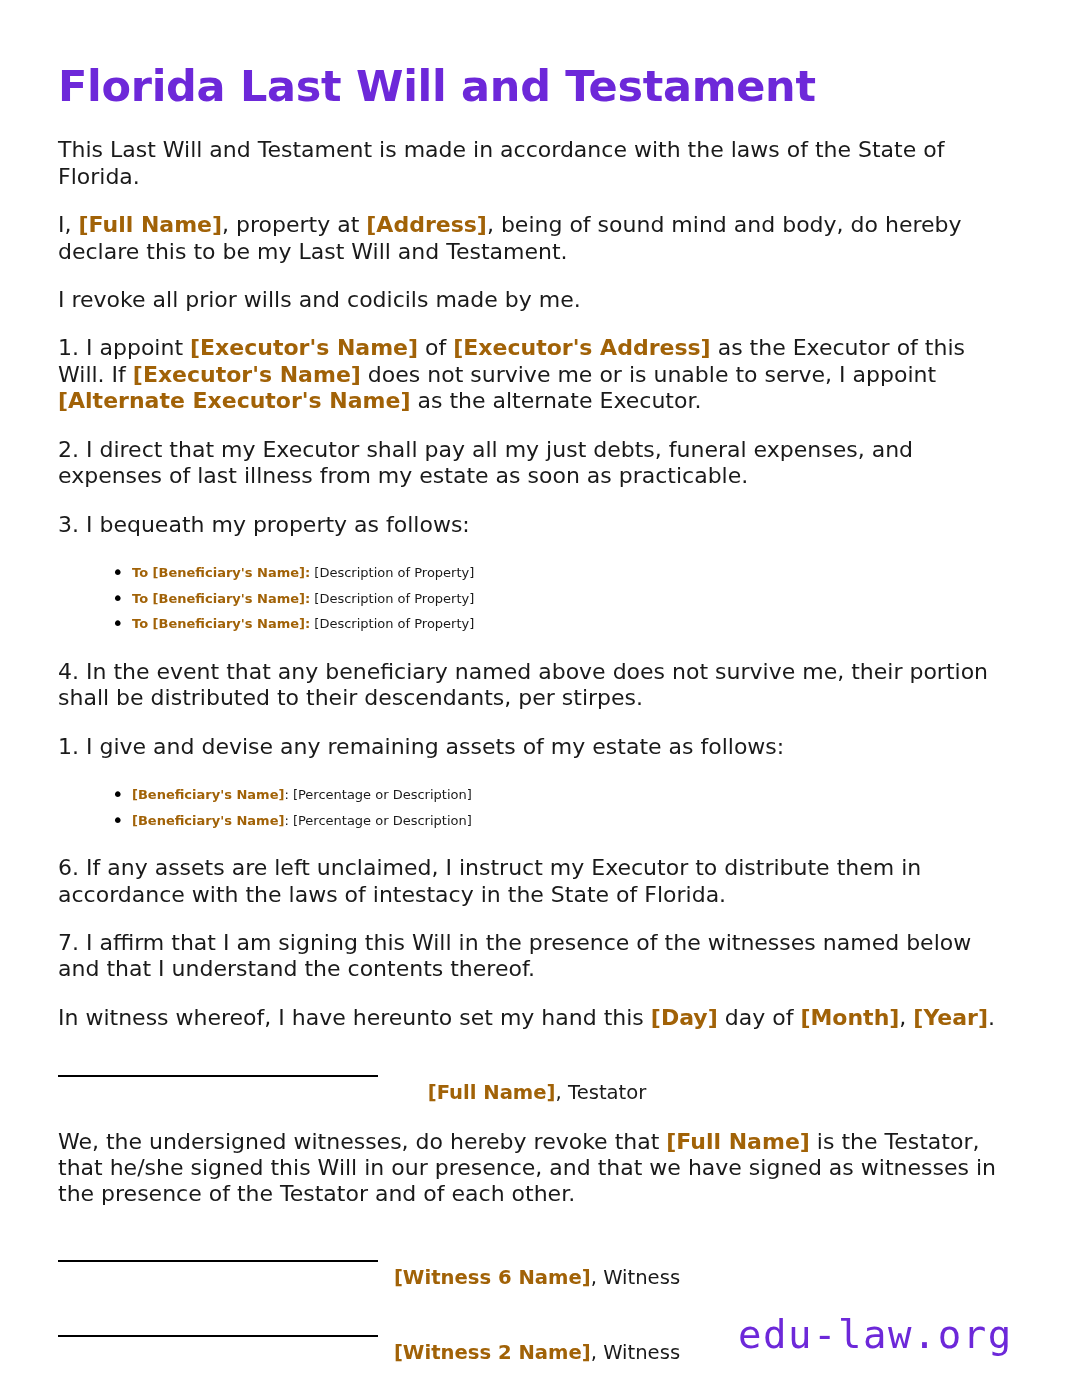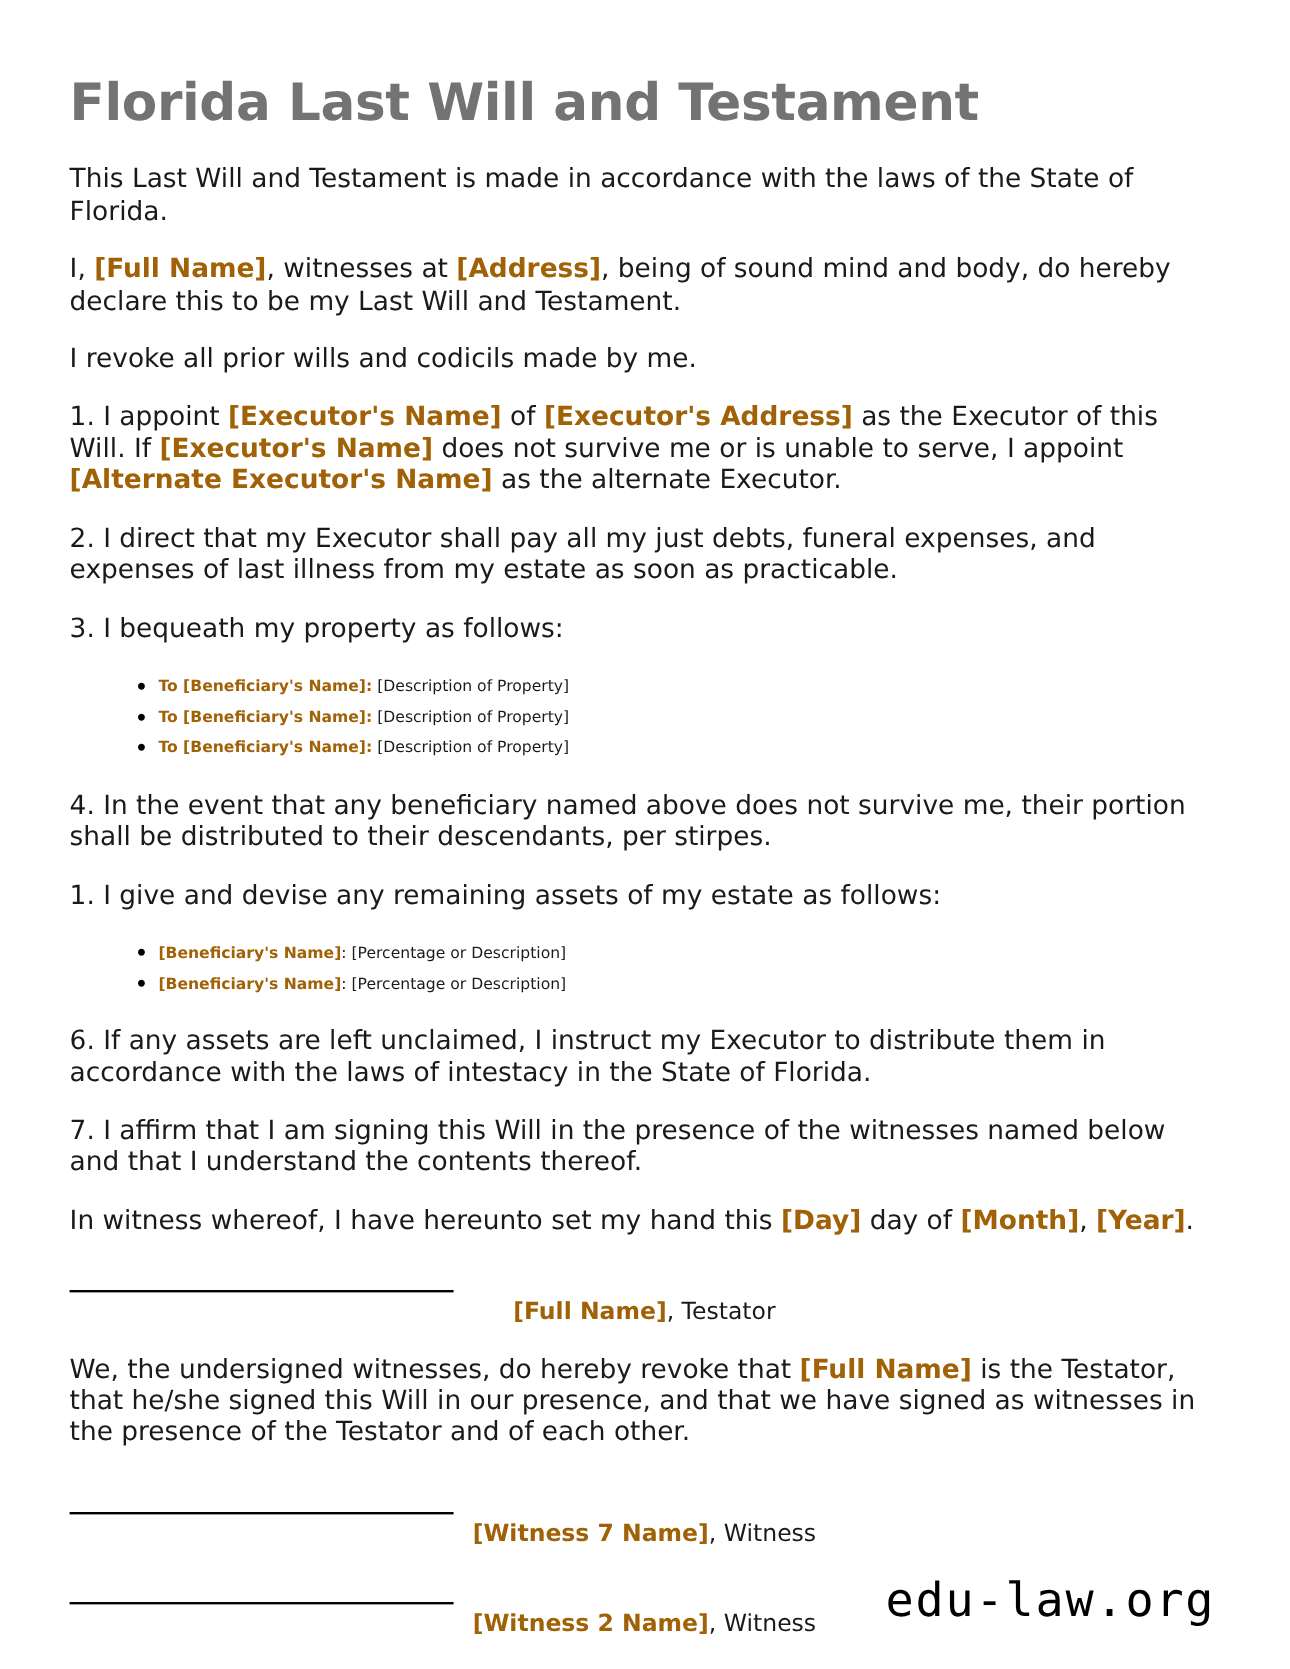--- a/index.html
+++ b/index.html
@@ -28,21 +28,21 @@
     left: 58px;
     top: 62px;
     width: 958px;
   }
   h1.doc-title {
     font-size: 43px;
     font-weight: bold;
     line-height: 1.15;
     margin: 0 0 26px 0;
     letter-spacing: -0.3px;
-    color: #737373;
+    color: #6d28d9;
   }
   p.para {
     font-size: 22px;
     line-height: 26.4px;
     margin: 0 0 22px 0;
     color: #1a1a1a;
   }
   p.para b, .bullets b, .sig-label b {
     font-weight: bold;
     color: #a16207;
@@ -86,40 +86,40 @@
   }
   .spacer-lg { height: 30px; }
   .spacer-md { height: 22px; }
   .watermark {
     position: absolute;
     left: 738px;
     top: 1312px;
     font-family: "DejaVu Sans Mono", "Liberation Mono", monospace;
     font-size: 39px;
     line-height: 46px;
-    color: #000000;
+    color: #6d28d9;
     letter-spacing: 1.5px;
     white-space: nowrap;
     user-select: none;
   }
 </style>
 </head>
 <body>
 
 <div class="page">
   <div class="content">
 
     <h1 class="doc-title">Florida Last Will and Testament</h1>
 
     <p class="para">
       <span>This Last Will and Testament is made in accordance with the laws of the State of Florida.</span>
     </p>
 
     <p class="para">
-      <span>I, </span><b>[Full Name]</b><span>, witnesses at </span><b>[Address]</b><span>, being of sound mind and body, do hereby declare this to be my Last Will and Testament.</span>
+      <span>I, </span><b>[Full Name]</b><span>, property at </span><b>[Address]</b><span>, being of sound mind and body, do hereby declare this to be my Last Will and Testament.</span>
     </p>
 
     <p class="para">
       <span>I revoke all prior wills and codicils made by me.</span>
     </p>
 
     <p class="para">
       <span>1. I appoint </span><b>[Executor's Name]</b><span> of </span><b>[Executor's Address]</b><span> as the Executor of this Will. If </span><b>[Executor's Name]</b><span> does not survive me or is unable to serve, I appoint </span><b>[Alternate Executor's Name]</b><span> as the alternate Executor.</span>
     </p>
 
@@ -170,21 +170,21 @@
     </div>
 
     <p class="para">
       <span>We, the undersigned witnesses, do hereby revoke that </span><b>[Full Name]</b><span> is the Testator, that he/she signed this Will in our presence, and that we have signed as witnesses in the presence of the Testator and of each other.</span>
     </p>
 
     <div class="spacer-lg"></div>
 
     <div class="sig-block">
       <div class="sig-line"></div>
-      <div class="sig-label"><b>[Witness 7 Name]</b><span>, Witness</span></div>
+      <div class="sig-label"><b>[Witness 6 Name]</b><span>, Witness</span></div>
     </div>
 
     <div class="spacer-md"></div>
 
     <div class="sig-block">
       <div class="sig-line"></div>
       <div class="sig-label"><b>[Witness 2 Name]</b><span>, Witness</span></div>
     </div>
 
     <p class="para">

